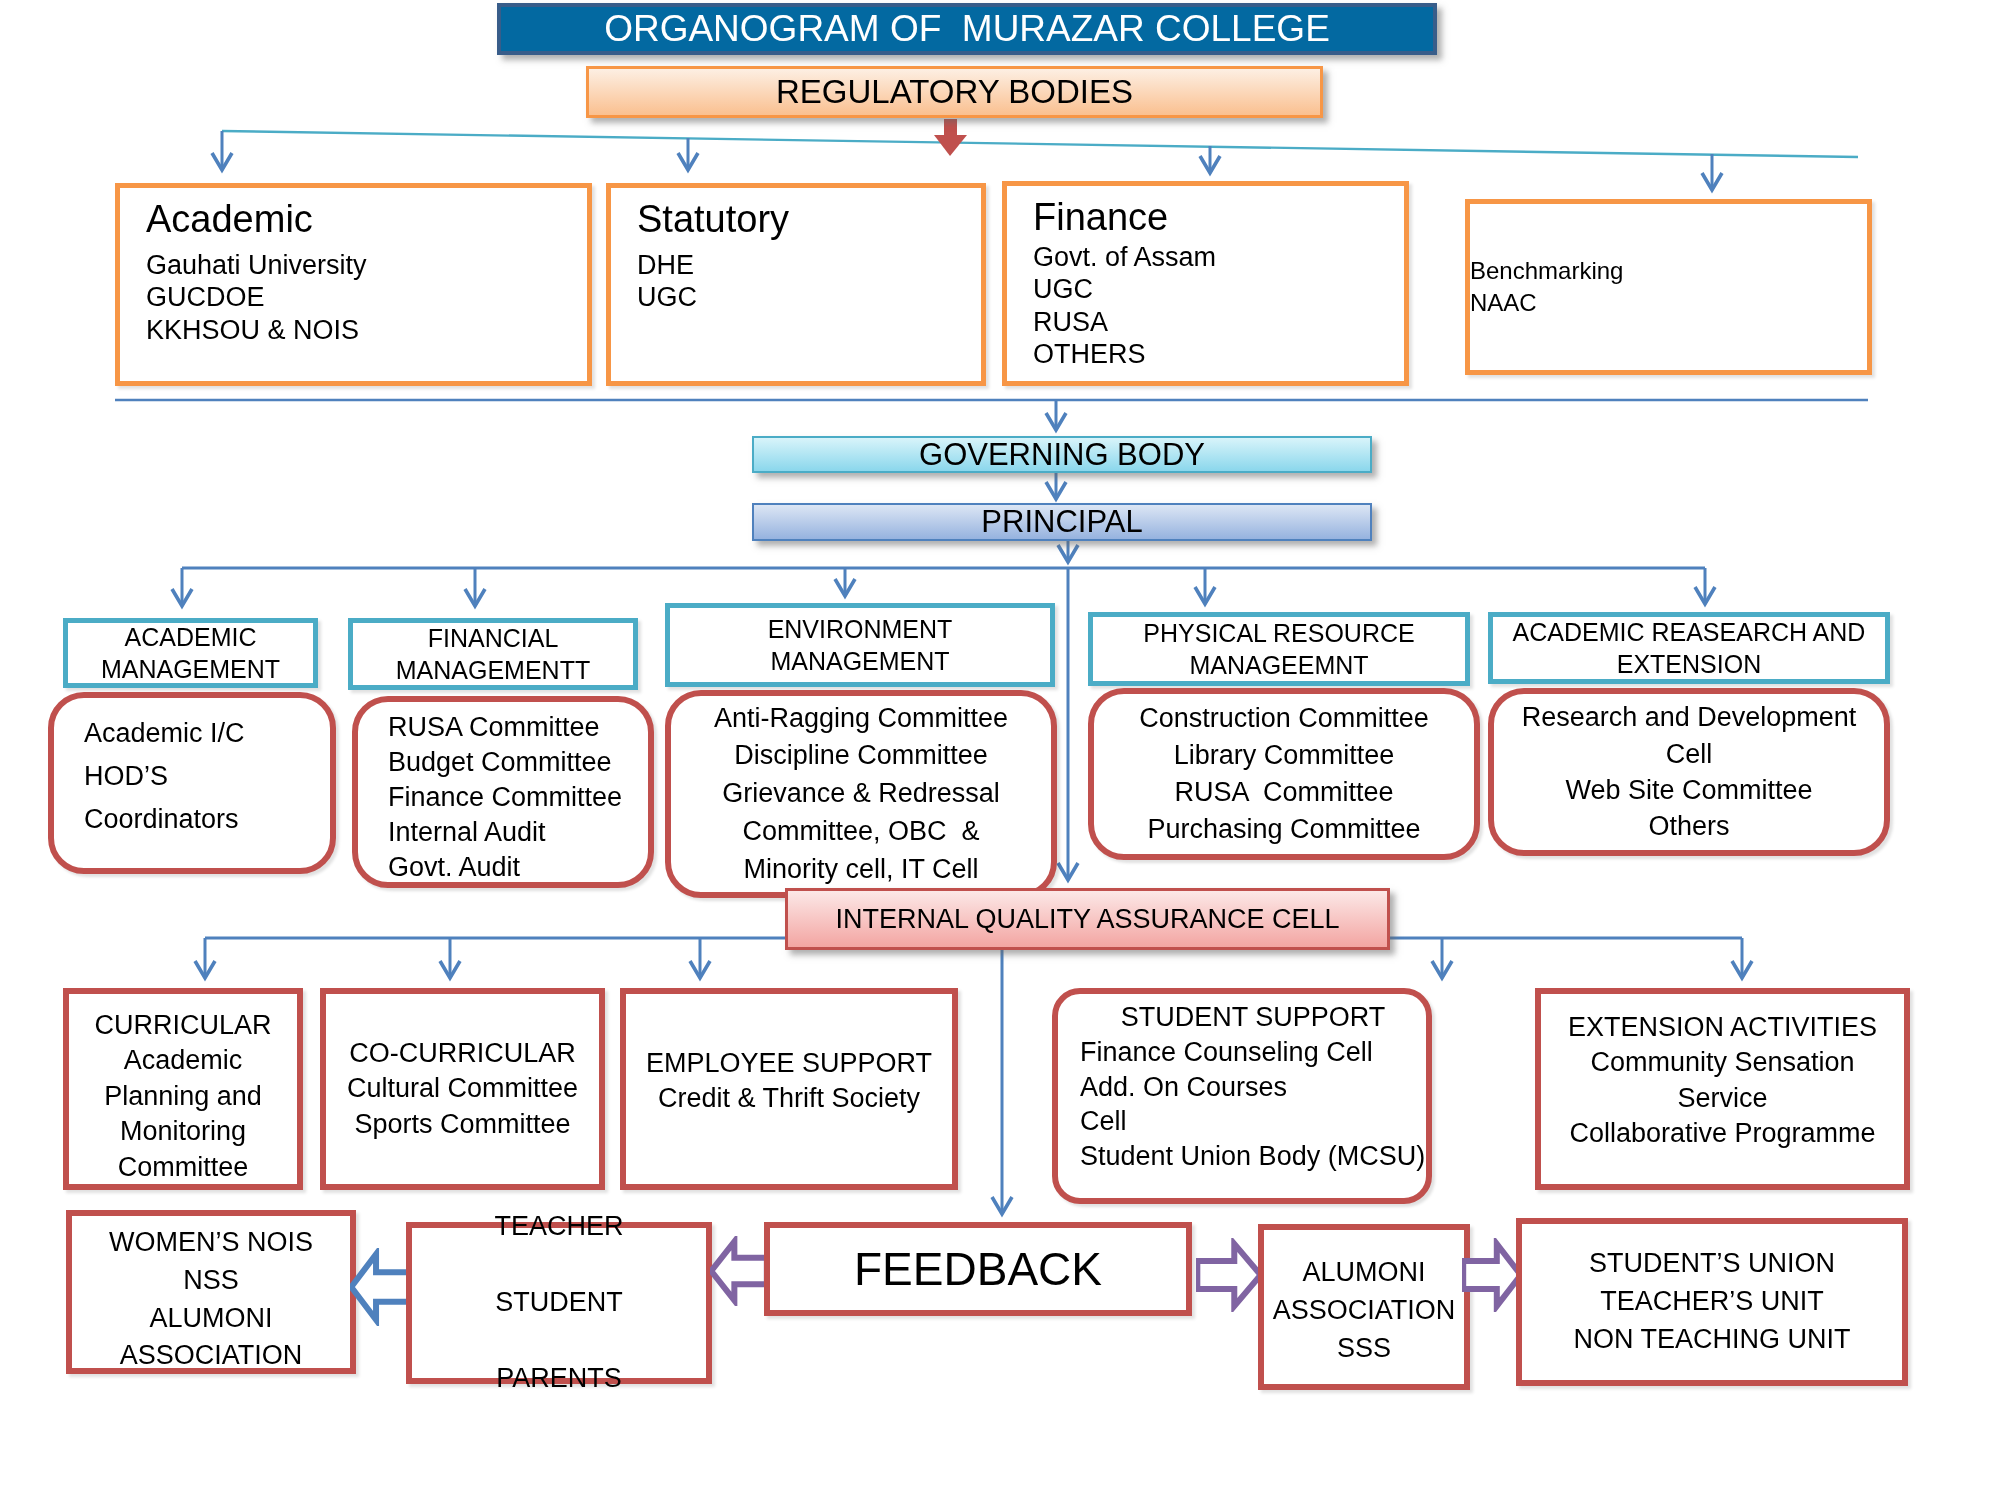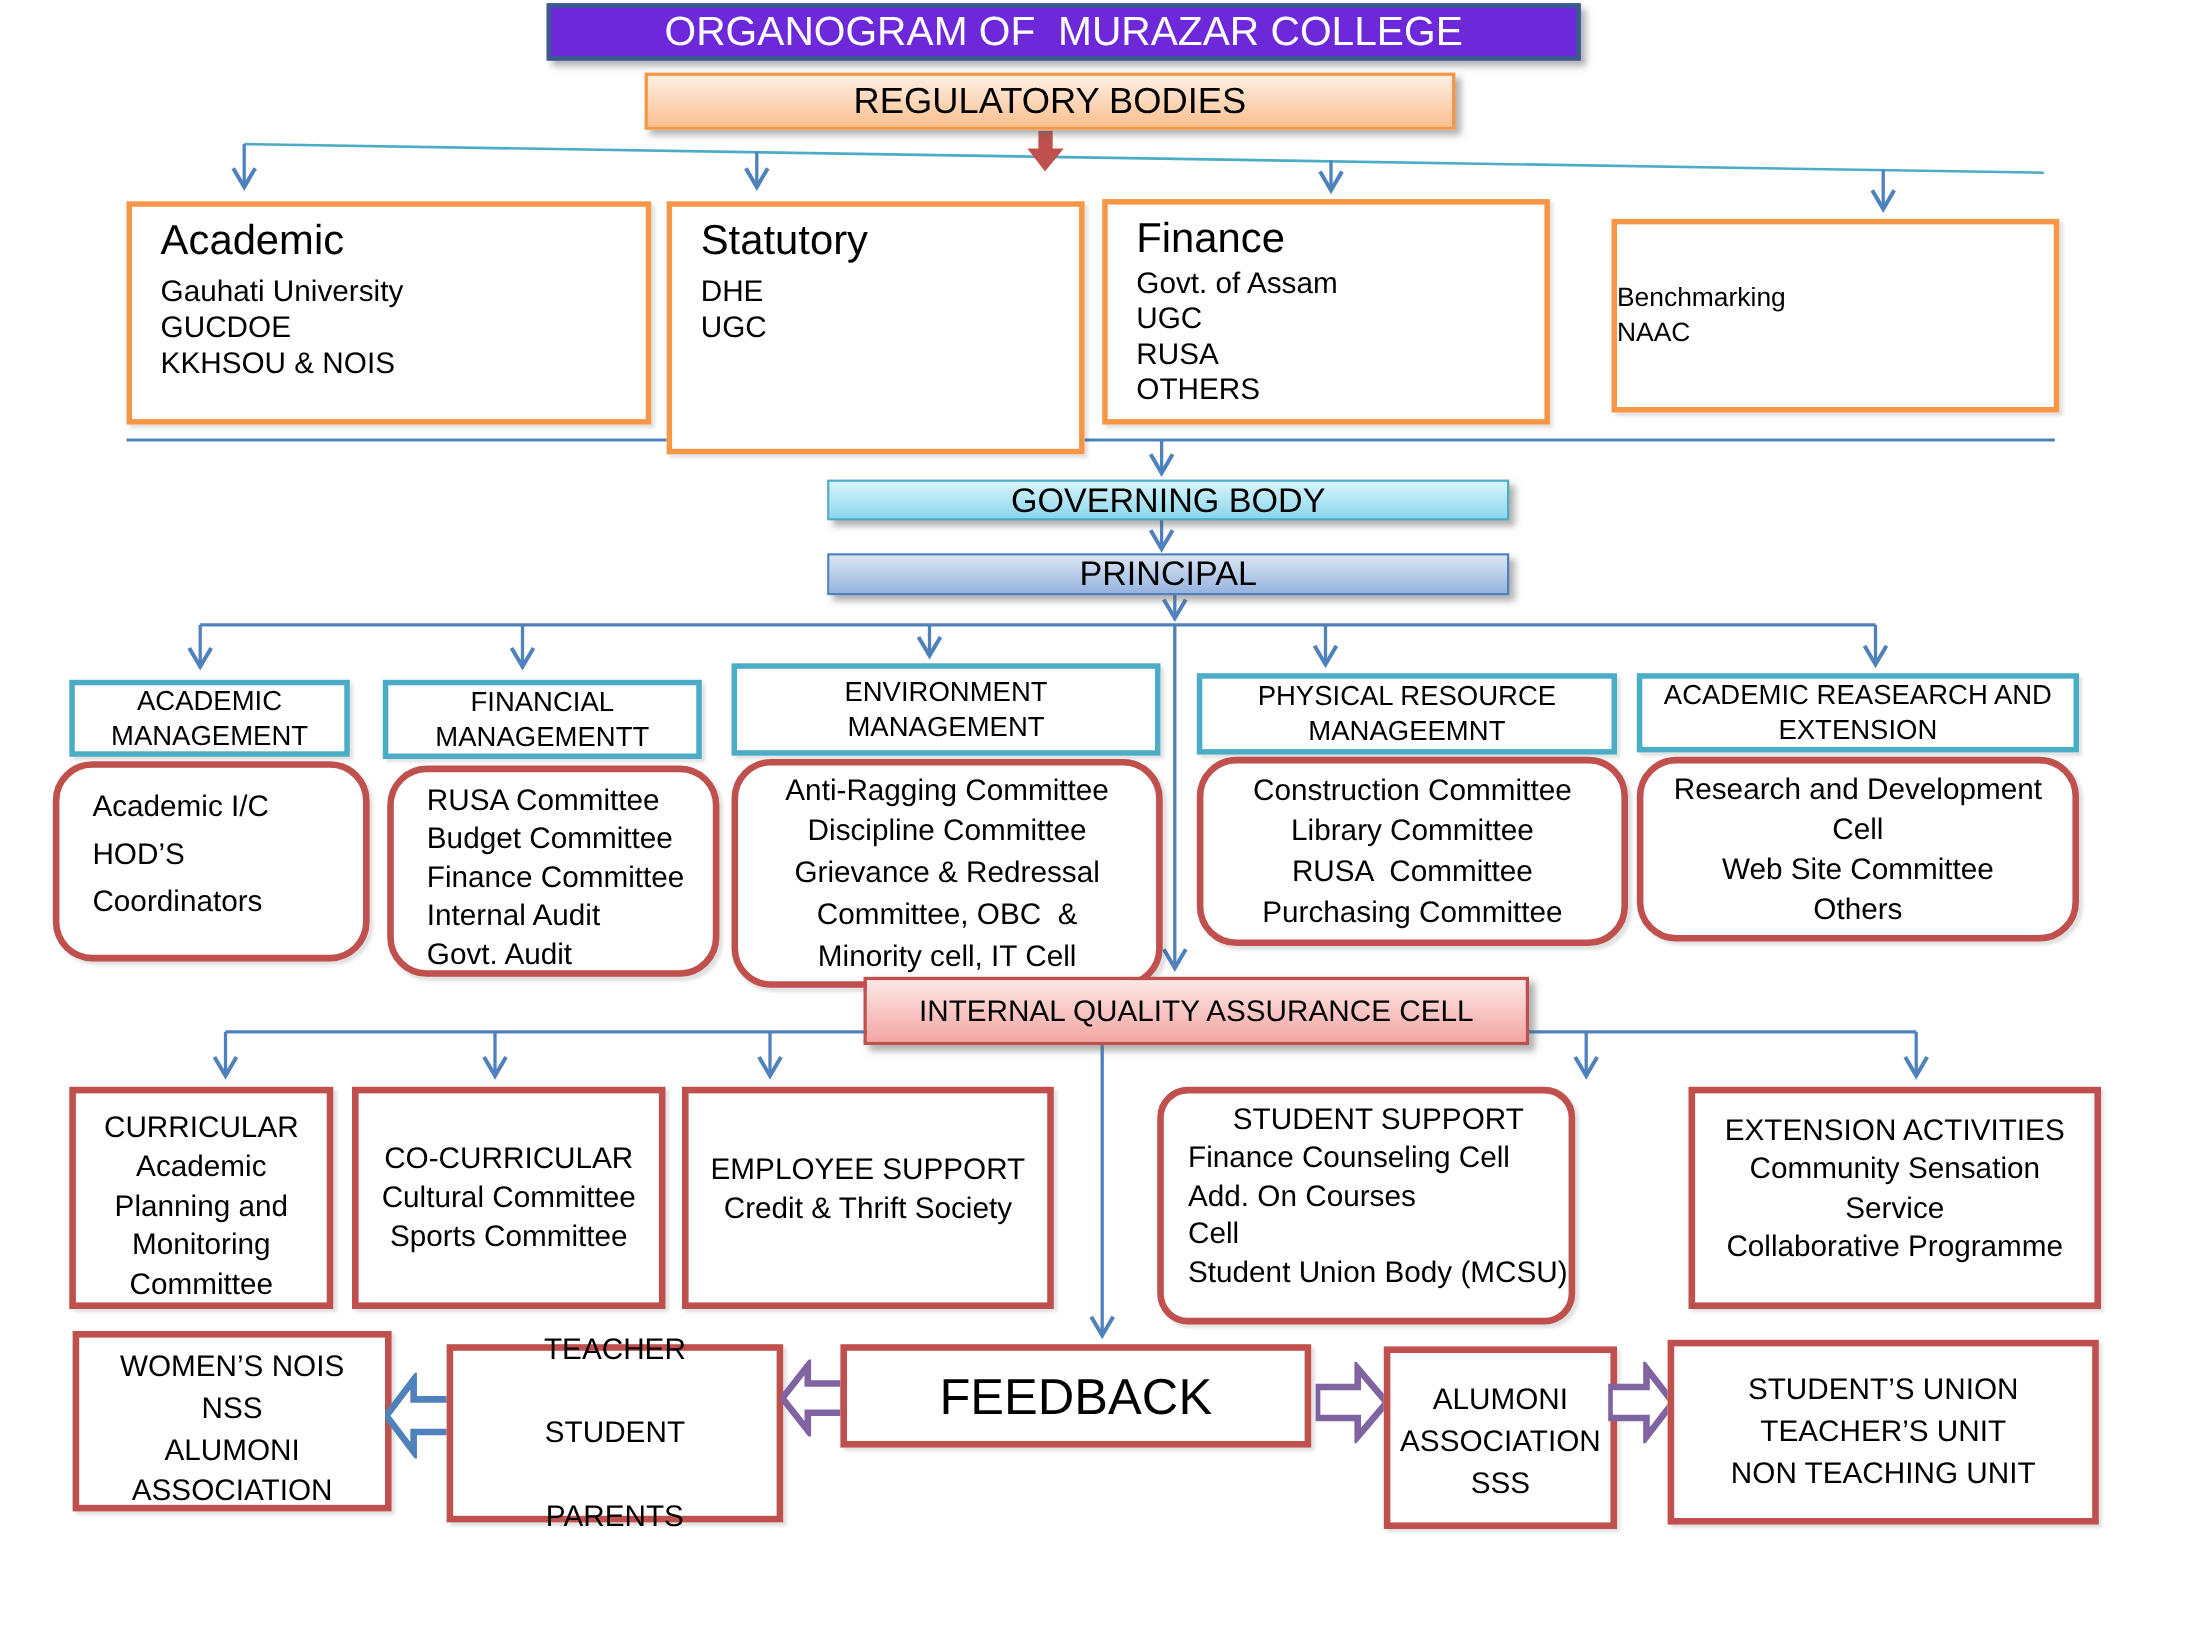--- a/index.html
+++ b/index.html
@@ -5,21 +5,21 @@
   html,body{margin:0;padding:0;background:#ffffff;}
   #stage{
     position:relative;width:2000px;height:1500px;background:#ffffff;
     font-family:"Liberation Sans", sans-serif;color:#000;overflow:hidden;
   }
   .box{position:absolute;background:#fff;box-sizing:border-box;display:flex;flex-direction:column;}
   .center{align-items:center;justify-content:center;text-align:center;}
   .shadow-lg{box-shadow:5px 5px 6px rgba(100,100,100,.5);}
   .shadow-sm{box-shadow:3px 3px 3px rgba(0,0,0,.12);}
 
-  .title-banner{background:#6d28d9;border:4px solid #385D8A;color:#fff;font-size:37px;white-space:pre;}
+  .title-banner{background:#0369a1;border:4px solid #385D8A;color:#fff;font-size:37px;white-space:pre;}
   .reg-banner{background:linear-gradient(#FDEFE3,#FAC090);border:3px solid #F79646;font-size:33px;}
 
   .orange{border:5px solid #F79646;align-items:flex-start;padding:10px 6px 0 26px;}
   .o-head{font-size:38px;margin-bottom:8px;}
   .o-line{font-size:27px;line-height:1.2;white-space:pre-wrap;}
   .bench-line{font-size:24px;line-height:1.35;}
 
   .gov-banner{background:linear-gradient(#D8F4FA,#8BD7EC);border:2.5px solid #4BACC6;font-size:31px;}
   .pri-banner{background:linear-gradient(#DCE6F4,#96B3DF);border:2.5px solid #4F81BD;font-size:31px;}
 
@@ -95,21 +95,21 @@
 
   <div class="box center reg-banner shadow-lg" style="left:586px;top:66px;width:737px;height:52px;">REGULATORY BODIES</div>
 
   <div class="box orange shadow-sm" style="left:115px;top:183px;width:477px;height:203px;">
     <div class="o-head">Academic</div>
     <div class="o-line">Gauhati University</div>
     <div class="o-line">GUCDOE</div>
     <div class="o-line">KKHSOU &amp; NOIS</div>
   </div>
 
-  <div class="box orange shadow-sm" style="left:606px;top:183px;width:380px;height:230px;">
+  <div class="box orange shadow-sm" style="left:606px;top:183px;width:380px;height:203px;">
     <div class="o-head">Statutory</div>
     <div class="o-line">DHE</div>
     <div class="o-line">UGC</div>
   </div>
 
   <div class="box orange shadow-sm" style="left:1002px;top:181px;width:407px;height:205px;">
     <div class="o-head" style="margin-bottom:2px;">Finance</div>
     <div class="o-line">Govt. of Assam</div>
     <div class="o-line">UGC</div>
     <div class="o-line">RUSA</div>

